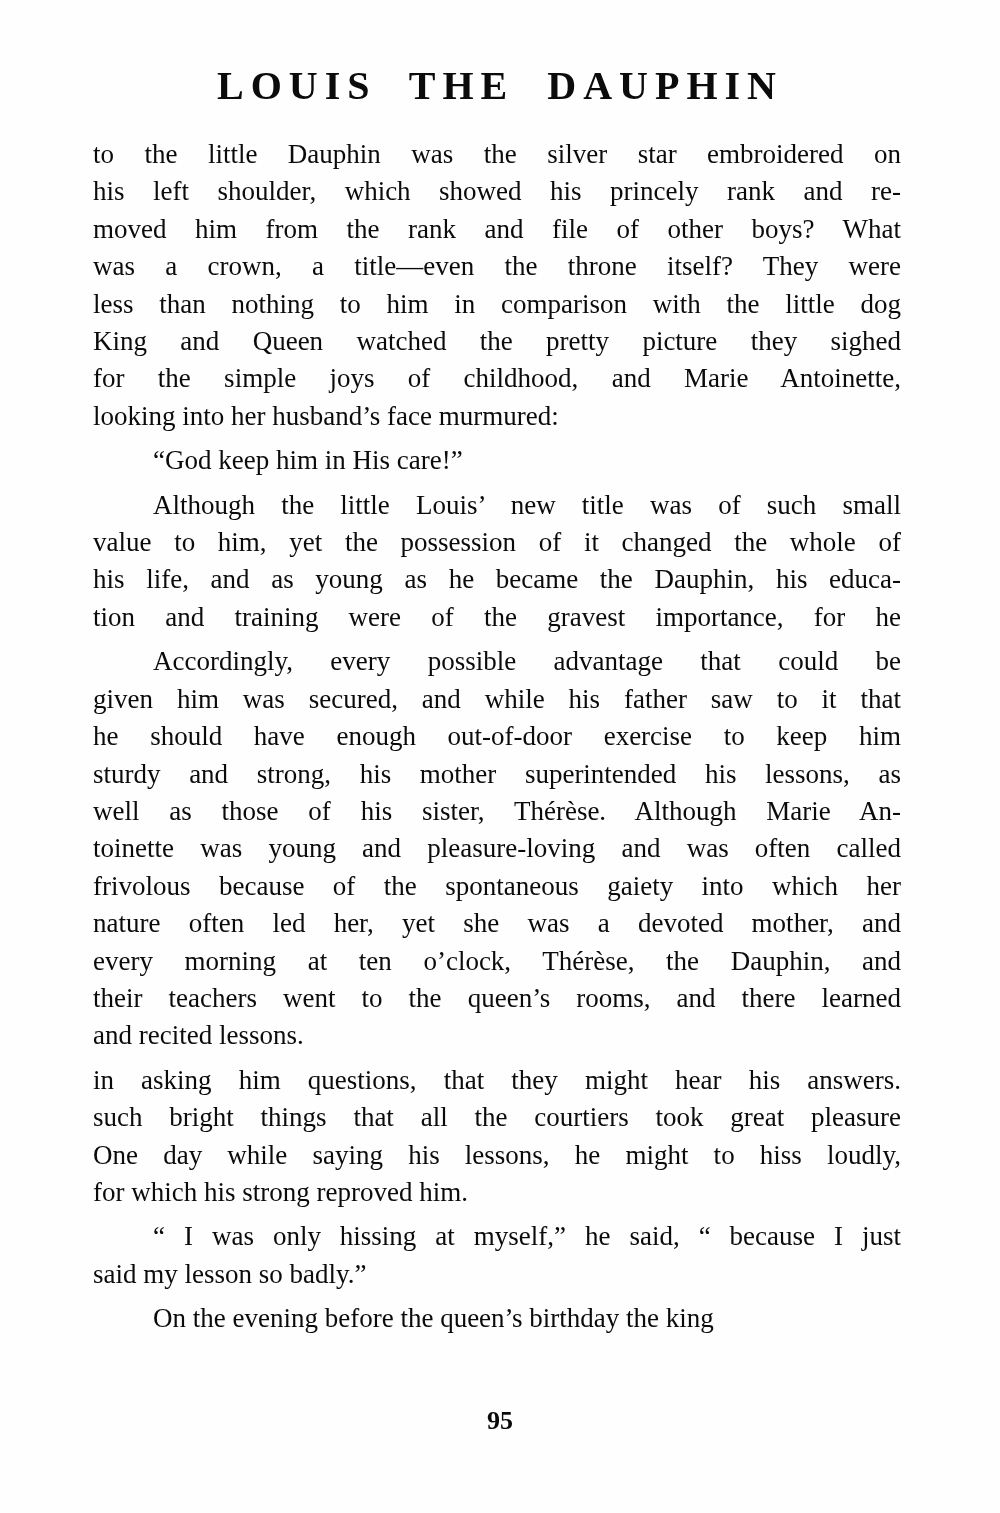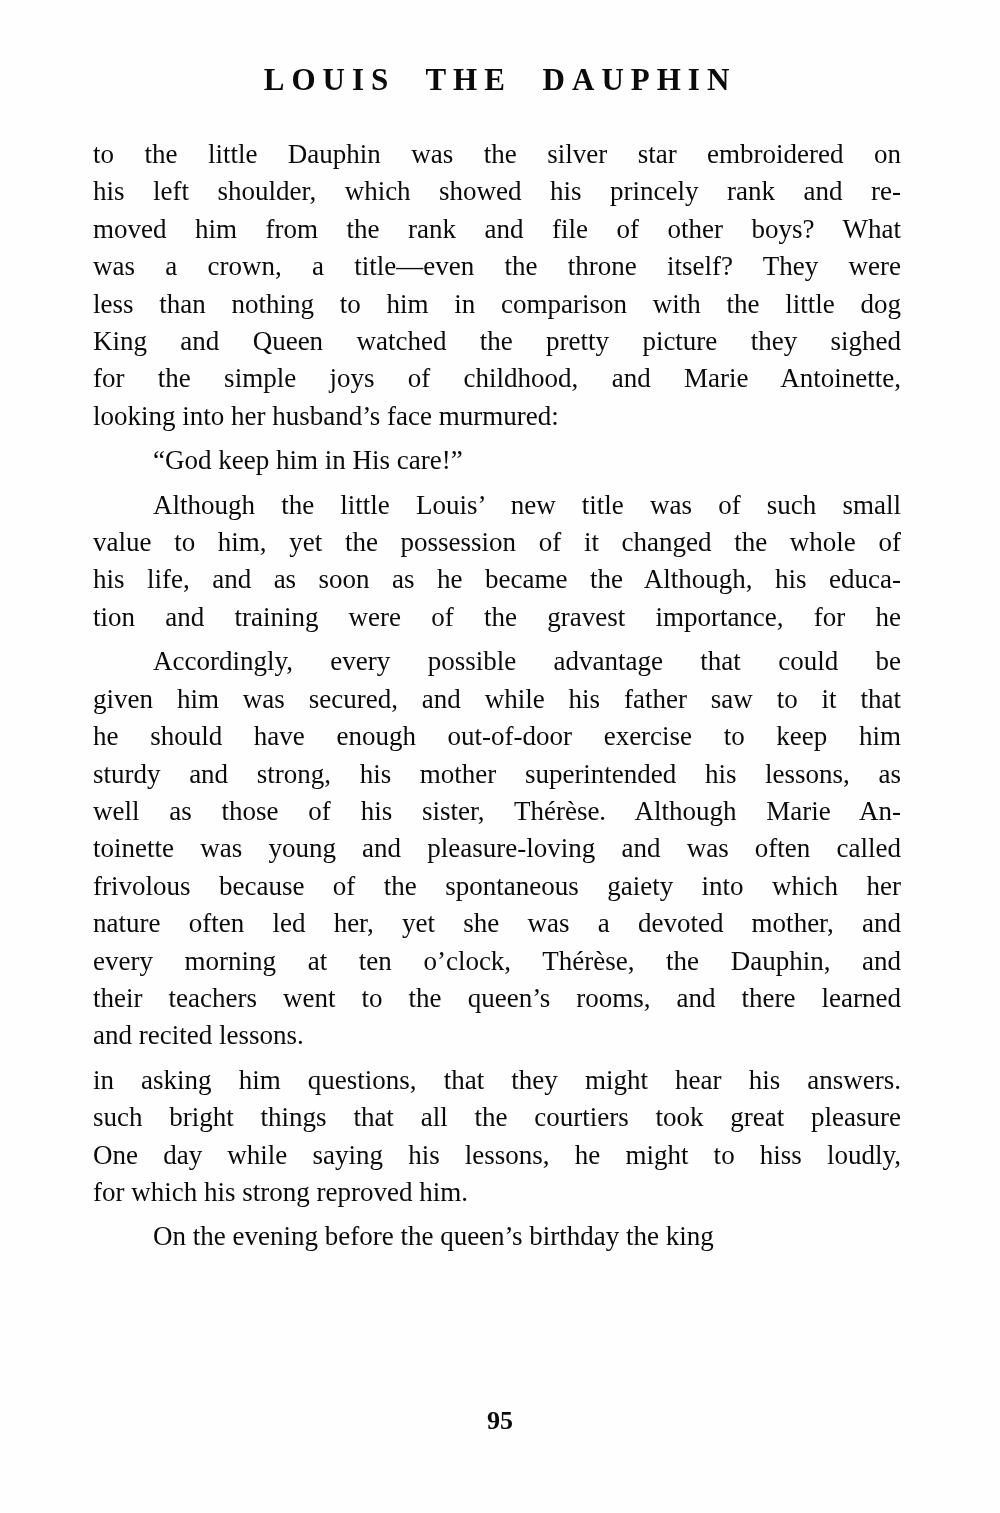--- a/index.html
+++ b/index.html
@@ -15,21 +15,21 @@
     color: #0b0b0b;
     font-family: "Liberation Serif", "DejaVu Serif", serif;
     overflow: hidden;
   }
   .running-head {
     position: absolute;
     top: 62px;
     left: 0;
     width: 100%;
     text-align: center;
-    font-size: 31px;
+    font-size: 40px;
     font-weight: 700;
     letter-spacing: 7px;
     word-spacing: 16px;
     white-space: nowrap;
   }
   .text-block {
     position: absolute;
     top: 129px;
     left: 86px;
     width: 822px;
@@ -76,21 +76,21 @@
         <div class="line">King and Queen watched the pretty picture they sighed</div>
         <div class="line">for the simple joys of childhood, and Marie Antoinette,</div>
         <div class="line last">looking into her husband’s face murmured:</div>
       </div>
       <div class="para">
         <div class="line last indent">“God keep him in His care!”</div>
       </div>
       <div class="para">
         <div class="line indent">Although the little Louis’ new title was of such small</div>
         <div class="line">value to him, yet the possession of it changed the whole of</div>
-        <div class="line">his life, and as soon as he became the Although, his educa-</div>
+        <div class="line">his life, and as young as he became the Dauphin, his educa-</div>
         <div class="line">tion and training were of the gravest importance, for he</div>
       </div>
       <div class="para">
         <div class="line indent">Accordingly, every possible advantage that could be</div>
         <div class="line">given him was secured, and while his father saw to it that</div>
         <div class="line">he should have enough out-of-door exercise to keep him</div>
         <div class="line">sturdy and strong, his mother superintended his lessons, as</div>
         <div class="line">well as those of his sister, Thérèse.  Although Marie An-</div>
         <div class="line">toinette was young and pleasure-loving and was often called</div>
         <div class="line">frivolous because of the spontaneous gaiety into which her</div>
@@ -99,18 +99,22 @@
         <div class="line">their teachers went to the queen’s rooms, and there learned</div>
         <div class="line last">and recited lessons.</div>
       </div>
       <div class="para">
         <div class="line">in asking him questions, that they might hear his answers.</div>
         <div class="line">such bright things that all the courtiers took great pleasure</div>
         <div class="line">One day while saying his lessons, he might to hiss loudly,</div>
         <div class="line last">for which his strong reproved him.</div>
       </div>
       <div class="para">
+        <div class="line indent">“ I was only hissing at myself,” he said, “ because I just</div>
+        <div class="line last">said my lesson so badly.”</div>
+      </div>
+      <div class="para">
         <div class="line last indent">On the evening before the queen’s birthday the king</div>
       </div>
     </div>
 
   <div class="page-number">95</div>
 </div>
 
 </body></html>

